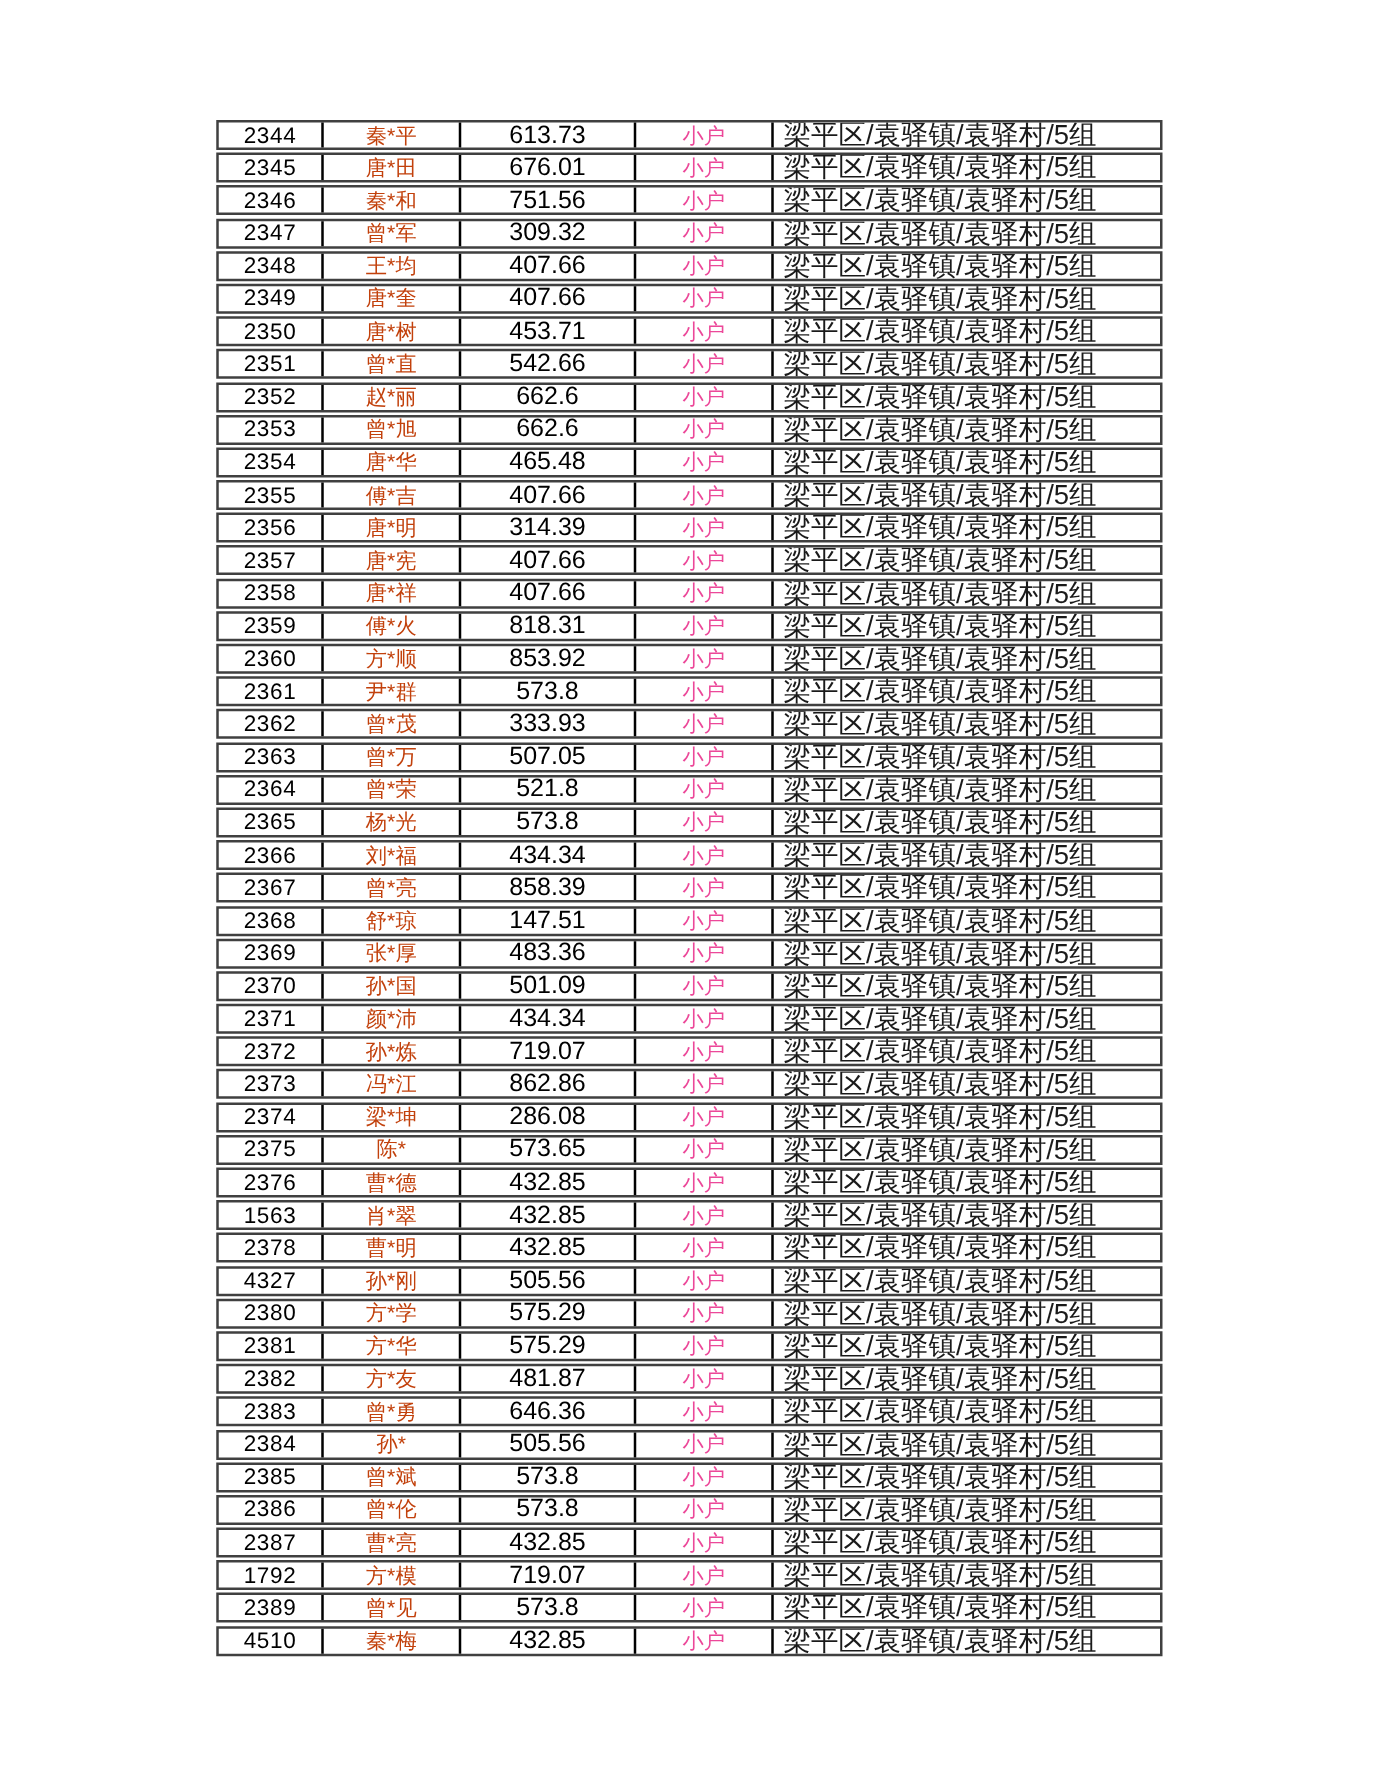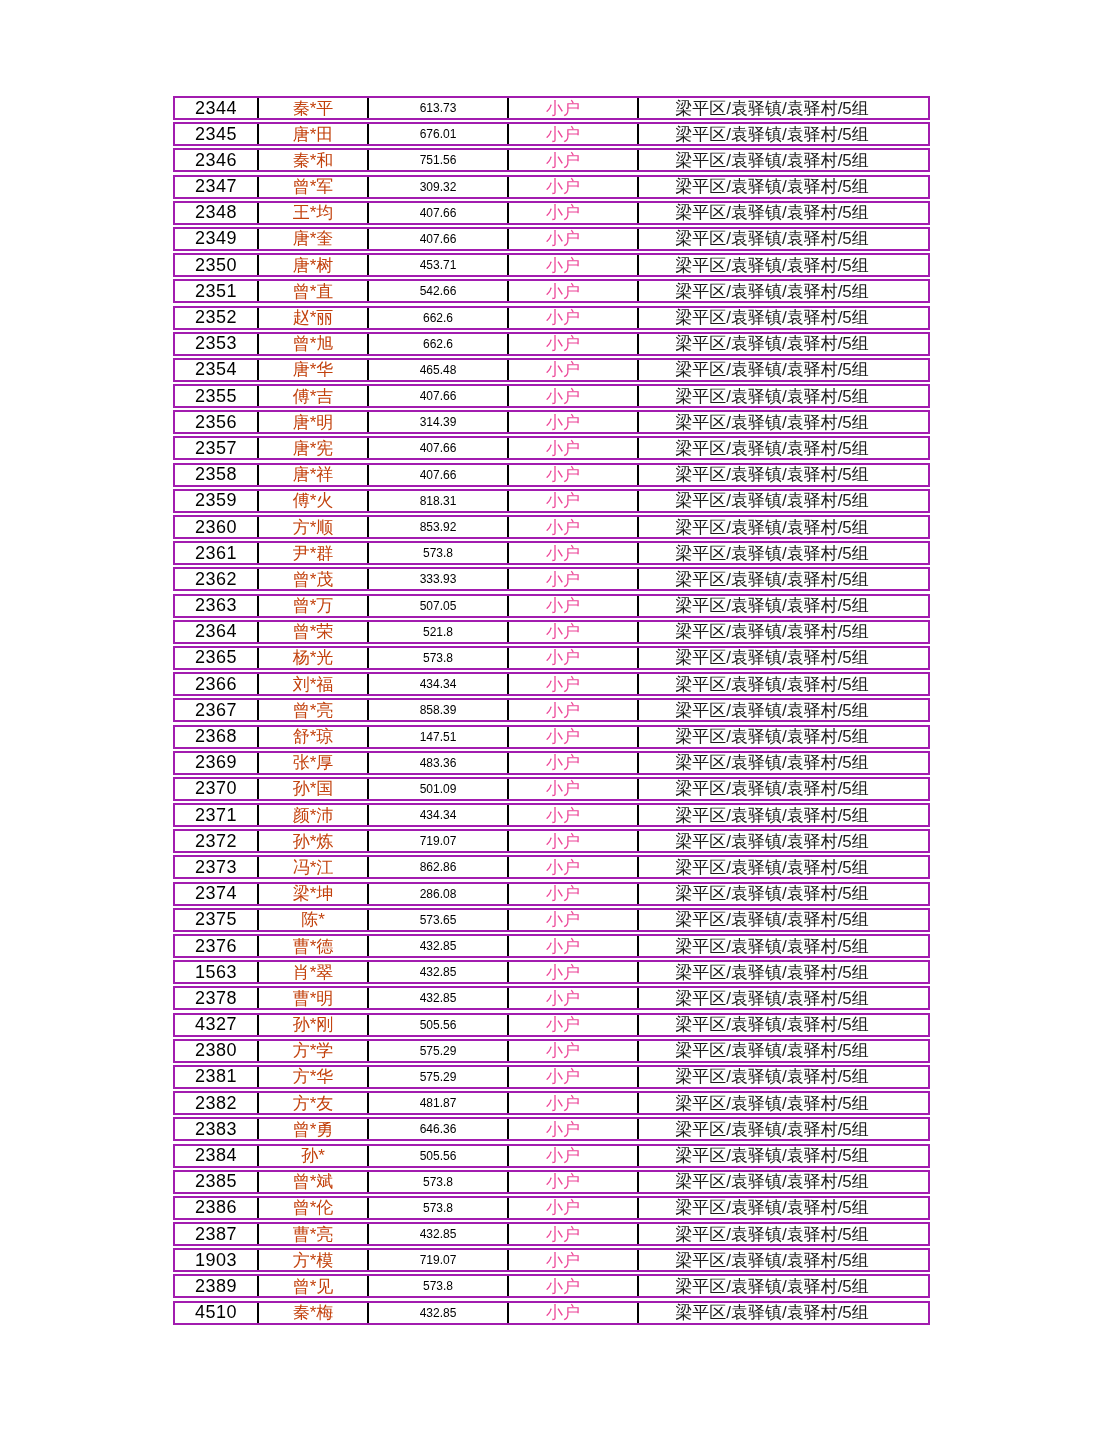--- a/index.html
+++ b/index.html
@@ -19,42 +19,42 @@
     position: absolute;
     left: 173px;
     top: 96px;
     width: 757px;
   }
   .trow {
     box-sizing: border-box;
     display: flex;
     width: 757px;
     height: 24px;
-    border: 2px solid #a21caf;
+    border: 2px solid #404040;
     margin-bottom: 2.2px;
     background: #ffffff;
     align-items: stretch;
   }
   .cell {
     box-sizing: border-box;
     display: flex;
     align-items: center;
     justify-content: center;
     overflow: hidden;
     white-space: nowrap;
     color: #000000;
   }
   .cell + .cell {
     border-left: 2px solid #000000;
   }
   .c-id   { width: 82px;  font-size: 18px; letter-spacing: 0.5px; }
   .c-name { width: 110px; font-size: 17px; color: #c2410c; }
-  .c-value{ width: 140px; font-size: 12px; text-align: center; }
+  .c-value{ width: 140px; font-size: 20px; text-align: center; }
   .c-type { width: 110px; font-size: 17px; color: #ec4899; }
-  .c-loc  { width: 268px; font-size: 17px; color: #1a1a1a; margin-left: 20px; }
+  .c-loc  { width: 268px; font-size: 22px; color: #1a1a1a; }
 </style>
 </head>
 <body>
 
 <div class="page">
   <div class="table-wrap">
     <div id="table-body">
   <div class="trow">
     <div class="cell c-id">2344</div>
     <div class="cell c-name">秦*平</div>
@@ -401,21 +401,21 @@
 
   <div class="trow">
     <div class="cell c-id">2387</div>
     <div class="cell c-name">曹*亮</div>
     <div class="cell c-value">432.85</div>
     <div class="cell c-type">小户</div>
     <div class="cell c-loc">梁平区/袁驿镇/袁驿村/5组</div>
   </div>
 
   <div class="trow">
-    <div class="cell c-id">1903</div>
+    <div class="cell c-id">1792</div>
     <div class="cell c-name">方*模</div>
     <div class="cell c-value">719.07</div>
     <div class="cell c-type">小户</div>
     <div class="cell c-loc">梁平区/袁驿镇/袁驿村/5组</div>
   </div>
 
   <div class="trow">
     <div class="cell c-id">2389</div>
     <div class="cell c-name">曾*见</div>
     <div class="cell c-value">573.8</div>

